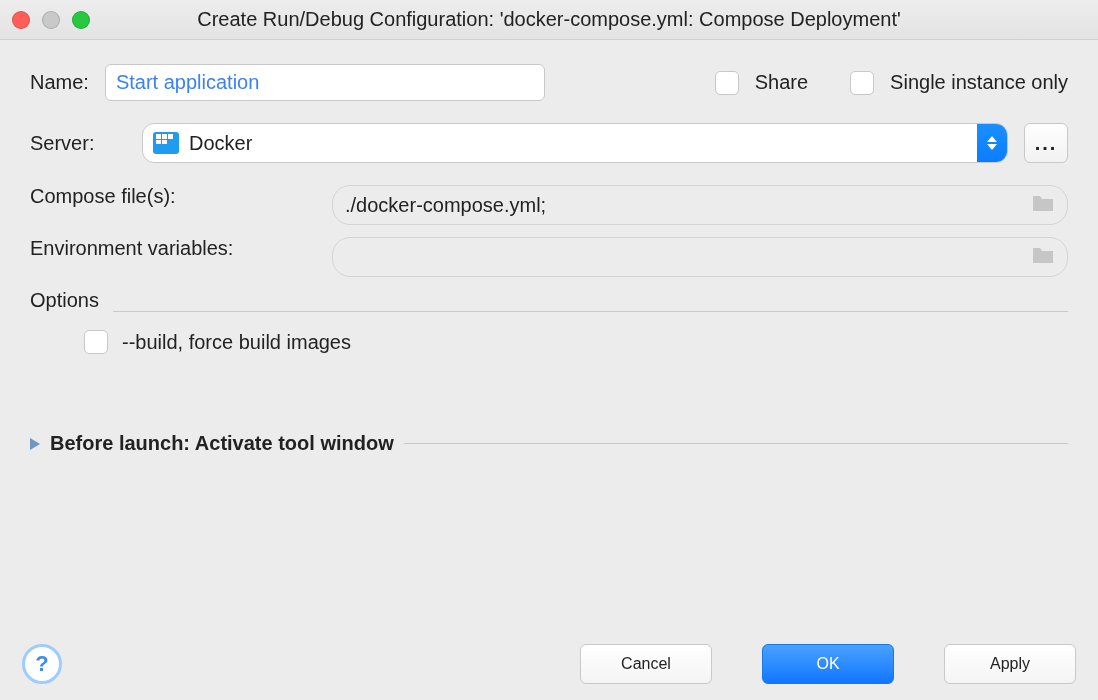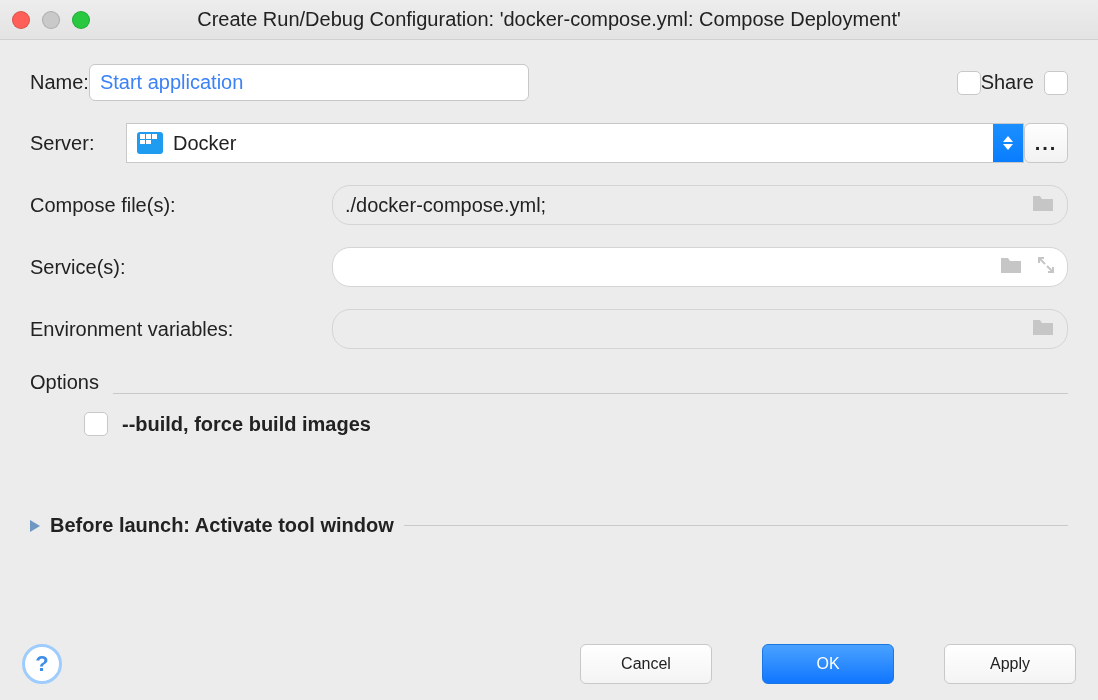--- a/index.html
+++ b/index.html
@@ -38,21 +38,21 @@
     font-size: 20px;
     white-space: nowrap;
   }
 
   .content {
     padding: 24px 30px 0 30px;
   }
 
   
   .row {
-    display:flex; align-items:center; gap:0;
+    display:flex; align-items:center; gap:16px;
     margin-bottom: 22px;
     width:100%;
   }
   .label { flex:0 0 auto; }
 
   input[type="text"].tf {
     font-size:20px;
     padding:6px 10px;
     border:1px solid #c8c8c8;
     border-radius:6px;
@@ -67,21 +67,21 @@
     border-radius:5px;
     background:#fff;
     flex:0 0 auto;
   }
 
   
   .combo {
     flex:1 1 auto;
     height:40px;
     border:1px solid #c8c8c8;
-    border-radius:0;
+    border-radius:12px;
     background:#fff;
     position:relative;
     display:flex; align-items:center;
     padding:0 10px;
     overflow:hidden;
   }
   .combo .docker-icon {
     width:26px; height:22px;
     background:#1f9cef;
     border-radius:3px;
@@ -120,22 +120,22 @@
     border:1px solid #c8c8c8;
     border-radius:6px;
     background:linear-gradient(#fefefe,#f2f2f2);
     display:flex; align-items:center; justify-content:center;
     font-weight:600;
     letter-spacing:2px;
     flex:0 0 auto;
   }
 
   .field-row {
-    display:flex; align-items:center;
-    margin-bottom:22px; gap:0;
+    display:flex; 
+    margin-bottom:12px; gap:0;
   }
   .field-row .label { width:302px; }
   .field-box {
     flex:1 1 auto;
     height:40px;
     border:1px solid #d4d4d4;
     border-radius:18px;
     background:#ececec;
     display:flex; align-items:center;
     padding:0 12px;
@@ -151,21 +151,20 @@
   
   .section-heading {
     display:flex; align-items:flex-end; gap:14px;
     margin-top:8px; margin-bottom:18px;
   }
   .section-heading .line { flex:1 1 auto; height:1px; background:#c9c9c9; }
 
   .option-row {
     display:flex; align-items:center; gap:14px;
     padding-left:54px;
-    font-weight:bold;
   }
 
   .spacer-vert { height:70px; }
 
   .before-launch {
     display:flex; align-items:center; gap:10px;font-weight:bold;
   }
   .before-launch .disclosure svg { display:block; }
 
   
@@ -216,20 +215,21 @@
 <div class="content">
 
   <div class="row">
     <span class="label">Name:</span>
     <input class="tf" type="text" style="width: 440px;" value="Start application">
     <div style="flex:1 1 auto"></div>
     <div class="checkbox"></div>
     <span>Share</span>
     <div style="width:10px"></div>
     <div class="checkbox"></div>
+    <span>Single instance only</span>
   </div>
 
   <div class="row" style="margin-top:6px">
     <span class="label" style="width:96px">Server:</span>
     <div class="combo">
       <span class="docker-icon"></span>
       <span>Docker</span>
       <div class="spinner">
         <svg width="10" height="6" viewBox="0 0 10 6">
             <path d="M5 0 L10 6 H0 Z" fill="#fff"></path>
@@ -251,39 +251,20 @@
       <div class="right-icons">
         <span>
           <svg width="24" height="20" viewBox="0 0 24 20">
               <path d="M2 3h7l2 3h11v12H2z" fill="#c6c6c6"></path>
             </svg>
         </span>
       </div>
     </div>
   </div>
 
-  <div class="field-row">
-    <span class="label">Service(s):</span>
-    <div class="field-box white">
-      <span></span>
-      <div class="right-icons">
-        <span>
-          <svg width="24" height="20" viewBox="0 0 24 20">
-              <path d="M2 3h7l2 3h11v12H2z" fill="#c6c6c6"></path>
-            </svg>
-        </span>
-        <span>
-          <svg width="18" height="18" viewBox="0 0 18 18" fill="none" stroke="#c6c6c6" stroke-width="2">
-            <path d="M2 7V2h5M16 11v5h-5"></path>
-            <path d="M2 2l6 6M16 16l-6-6"></path>
-          </svg>
-        </span>
-      </div>
-    </div>
-  </div>
 
   <div class="field-row">
     <span class="label">Environment variables:</span>
     <div class="field-box">
       <span></span>
       <div class="right-icons">
         <span>
           <svg width="24" height="20" viewBox="0 0 24 20">
               <path d="M2 3h7l2 3h11v12H2z" fill="#c6c6c6"></path>
             </svg>

